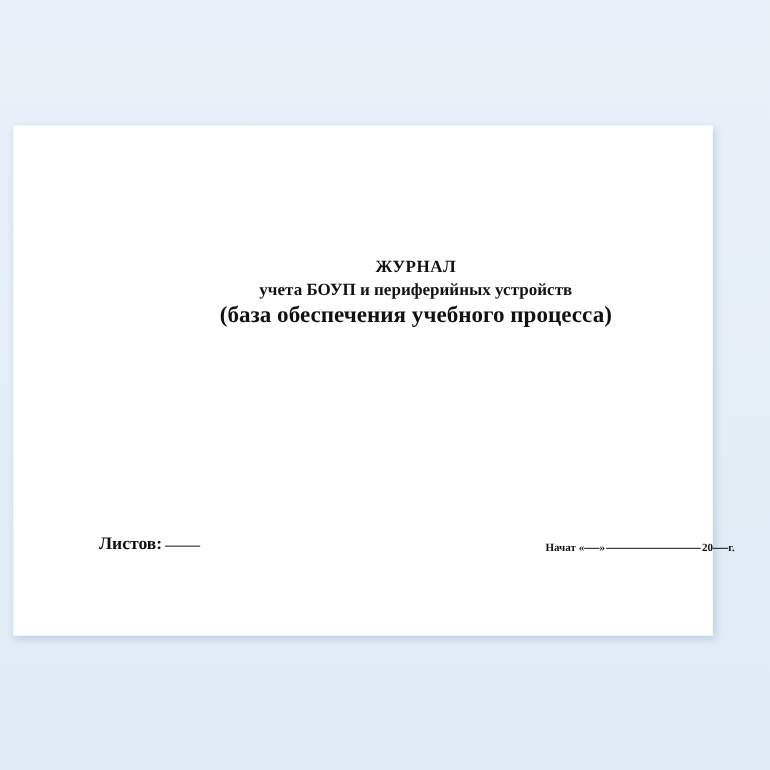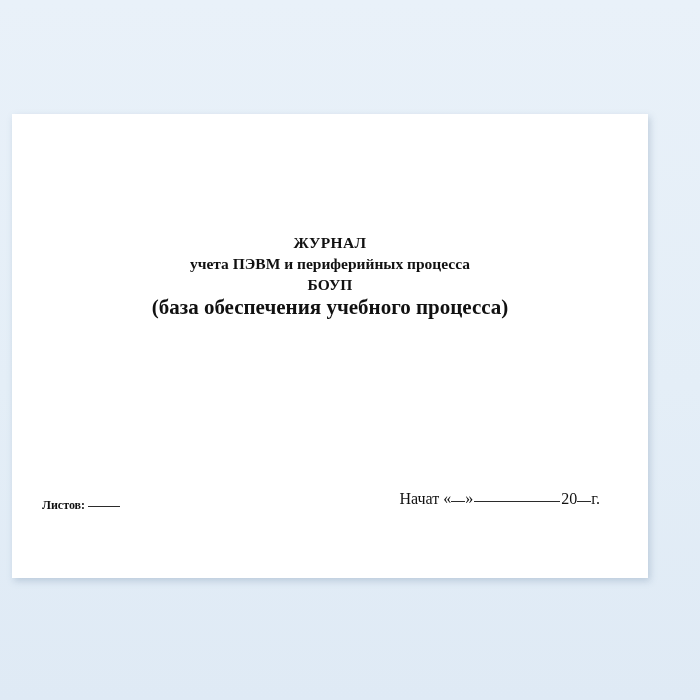--- a/index.html
+++ b/index.html
@@ -25,20 +25,21 @@
     top: 114px;
     width: 636px;
     height: 464px;
     background: #ffffff;
     box-shadow: 2px 3px 7px rgba(90, 120, 150, 0.28);
   }
   .sheet-inner {
     position: relative;
     width: 100%;
     height: 100%;
+    margin-left: 48px;
   }
   .title-block {
     position: absolute;
     left: 0;
     right: 0;
     top: 118px;
     text-align: center;
     color: #111111;
     font-weight: bold;
   }
@@ -73,40 +74,40 @@
     text-align: center;
     font-size: 9.5px;
     font-style: italic;
     color: #1a1a1a;
     padding-top: 3px;
     padding-bottom: 9px;
   }
   .leaves {
     position: absolute;
     left: 30px;
-    top: 384px;
-    font-size: 12px;
+    top: 372px;
+    font-size: 16px;
     font-weight: bold;
     color: #111111;
     white-space: nowrap;
     font-family: Liberation Serif, serif;
   }
   .leaves .fill {
     display: inline-block;
     width: 32px;
     border-bottom: 1px solid #2b2b2b;
     margin-left: 3px;
     vertical-align: 2px;
   }
   .dates {
     position: absolute;
-    right: 48px;
+    right: 28px;
     top: 375px;
-    font-size: 16px;
-    font-weight: normal;
+    font-size: 10px;
+    font-weight: bold;
     color: #111111;
     text-align: right;
     white-space: nowrap;
   }
   .dates .row {
     line-height: 19px;
   }
   .dates .blank-lg {
     display: inline-block;
     width: 86px;
@@ -124,22 +125,21 @@
 </head>
 <body>
 
 <div id="page-wrap">
 
   <div class="sheet">
     <div class="sheet-inner">
 
       <div class="title-block">
         <div class="title-line1">ЖУРНАЛ</div>
-        <div class="title-line2">учета ПЭВМ и периферийных процесса</div>
-        <div class="title-line3">БОУП</div>
+        <div class="title-line2">учета БОУП и периферийных устройств</div>
         <div class="title-line4">(база обеспечения учебного процесса)</div>
       </div>
 
 
       <div class="leaves">
         <span>Листов:</span><span class="fill"></span>
       </div>
 
       <div class="dates">
         <div class="row">

